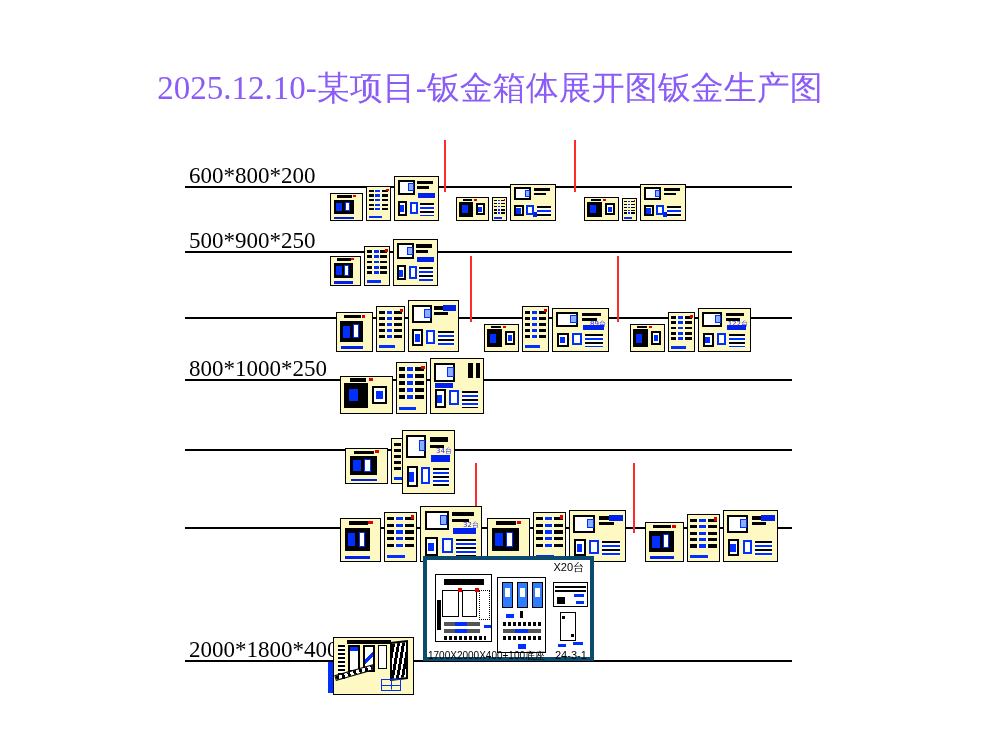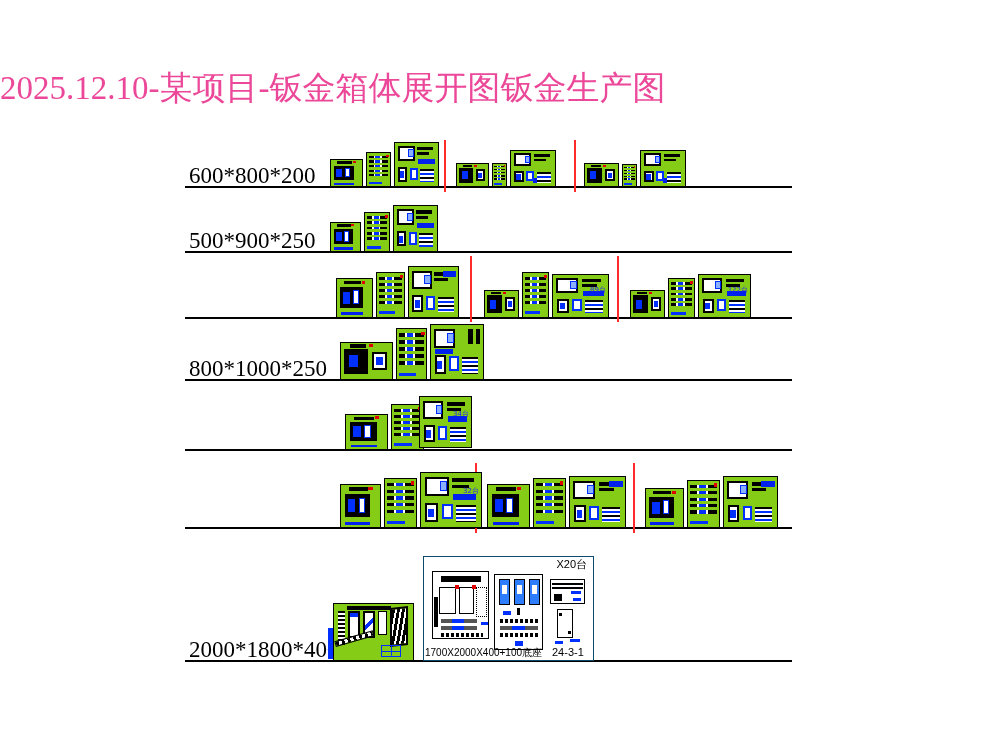--- a/index.html
+++ b/index.html
@@ -1,28 +1,28 @@
 <!DOCTYPE html>
 <html><head>
 <meta charset="utf-8">
 <style>
   html,body{margin:0;padding:0;background:#fff;}
   #canvas{position:relative;width:1000px;height:748px;background:#ffffff;overflow:hidden;
           font-family:"Liberation Serif", serif;}
   
-  #title{position:absolute;left:0;right:20px;top:66px;text-align:left;
-         font-size:33px;color:#ec4899;white-space:nowrap;letter-spacing:0px;}
+  #title{position:absolute;left:0;right:20px;top:66px;text-align:center;
+         font-size:33px;color:#8b5cf6;white-space:nowrap;letter-spacing:0px;}
   
   .rl{position:absolute;left:189px;font-size:23px;color:#000;line-height:1;white-space:nowrap;}
   
   .baseline{position:absolute;left:185px;width:607px;height:2px;background:#000;}
   
   .redline{position:absolute;width:2px;background:#ff2a2a;}
   
-  .t{position:absolute;background:#84cc16;border:1px solid #000;box-sizing:border-box;}
+  .t{position:absolute;background:#fef9c3;border:1px solid #000;box-sizing:border-box;margin-top:34px;}
   .t>div{position:absolute;box-sizing:border-box;}
   
   .a-top{left:20%;top:5%;width:48%;height:9%;background:#000;}
   .a-red{left:70%;top:4%;width:11%;height:8%;background:#e00000;}
   .a-core{left:9%;top:22%;width:66%;height:54%;background:#000;}
   .a-in1{left:17%;top:33%;width:20%;height:32%;background:#0030ff;}
   .a-in2{left:45%;top:30%;width:17%;height:37%;background:#fff;border:1px solid #0030ff;}
   .a-bar{left:11%;bottom:5%;width:64%;height:8%;background:#0020ee;}
   
   .b-r{left:8%;width:84%;height:7%;background:linear-gradient(90deg,#000 0 26%,#fff 26% 34%,#0030ff 34% 58%,#fff 58% 66%,#000 66% 100%);}
@@ -58,21 +58,21 @@
   .i-top{left:16%;top:4%;width:56%;height:6%;background:#000;}
   .i-col{left:5%;top:13%;width:9%;height:60%;background:repeating-linear-gradient(180deg,#000 0 2px,#fff 2px 4px);}
   .i-d1{left:18%;top:13%;width:15%;height:47%;border:2px solid #000;background:linear-gradient(180deg,#0030ff 0 16%,#fff 16% 100%);}
   .i-d2{left:37%;top:13%;width:15%;height:47%;border:2px solid #000;background:linear-gradient(135deg,#fff 40%,#0030ff 40% 56%,#fff 56%);}
   .i-d3{left:56%;top:13%;width:11%;height:42%;border:1px solid #000;background:#fff;}
   .i-box{left:71%;top:6%;width:23%;height:70%;border:2px solid #000;background:repeating-linear-gradient(100deg,#000 0 3px,#fff 3px 5px);transform:skewY(-6deg);}
   .i-diag{left:2%;top:66%;width:50%;height:11%;border:1px solid #000;background:repeating-linear-gradient(90deg,#000 0 3px,#fff 3px 6px);transform:rotate(-16deg);transform-origin:left bottom;}
   .i-grid{left:60%;top:74%;width:25%;height:20%;border:1px solid #0030ff;
           background:linear-gradient(#0030ff 0 0) center/100% 1px no-repeat,linear-gradient(90deg,#0030ff 0 0) center/1px 100% no-repeat;}
   
-  #panel{position:absolute;left:423px;top:556px;width:171px;height:105px;border:1px solid #0c4a6e;background:#fff;box-sizing:border-box;}
+  #panel{position:absolute;left:423px;top:556px;width:171px;height:105px;border:4px solid #0c4a6e;background:#fff;box-sizing:border-box;}
   #panel .sub{position:absolute;border:1px solid #000;background:#fff;box-sizing:border-box;}
   #panel div{box-sizing:border-box;}
   .px{position:absolute;}
   #p-count{position:absolute;right:6px;top:1px;font-family:"Liberation Sans",sans-serif;font-size:11px;color:#000;line-height:1.1;}
   #p-size{position:absolute;left:1px;top:90px;font-family:"Liberation Sans",sans-serif;font-size:10px;color:#000;white-space:nowrap;line-height:1.2;}
   #p-code{position:absolute;left:128px;top:89px;font-family:"Liberation Sans",sans-serif;font-size:11px;color:#000;line-height:1.2;}
 </style>
 </head>
 <body>
 
@@ -330,21 +330,21 @@
       </div>
       <div class="t t-b" style="left: 391px; top: 404px; width: 33px; height: 46px;">
         <div class="b-r b-r1"></div>
         <div class="b-r b-r2"></div>
         <div class="b-r b-r3"></div>
         <div class="b-r b-r4"></div>
         <div class="b-r b-r5"></div>
         <div class="b-red"></div>
         <div class="b-bot"></div>
       </div>
-      <div class="t t-c v-mid" style="left: 419px; top: 396px; width: 53px; height: 52px;">
+      <div class="t t-c v-mid" style="left: 402px; top: 396px; width: 53px; height: 64px;">
         <div class="c-sq"></div>
         <div class="c-sqin"></div>
         <div class="c-bar1"></div>
         <div class="c-bar2"></div>
         <div class="c-blue"></div>
         <div class="c-door"></div>
         <div class="c-doorin"></div>
         <div class="c-door2"></div>
         <div class="c-stack"></div>
         <span class="c-count">34台</span>

